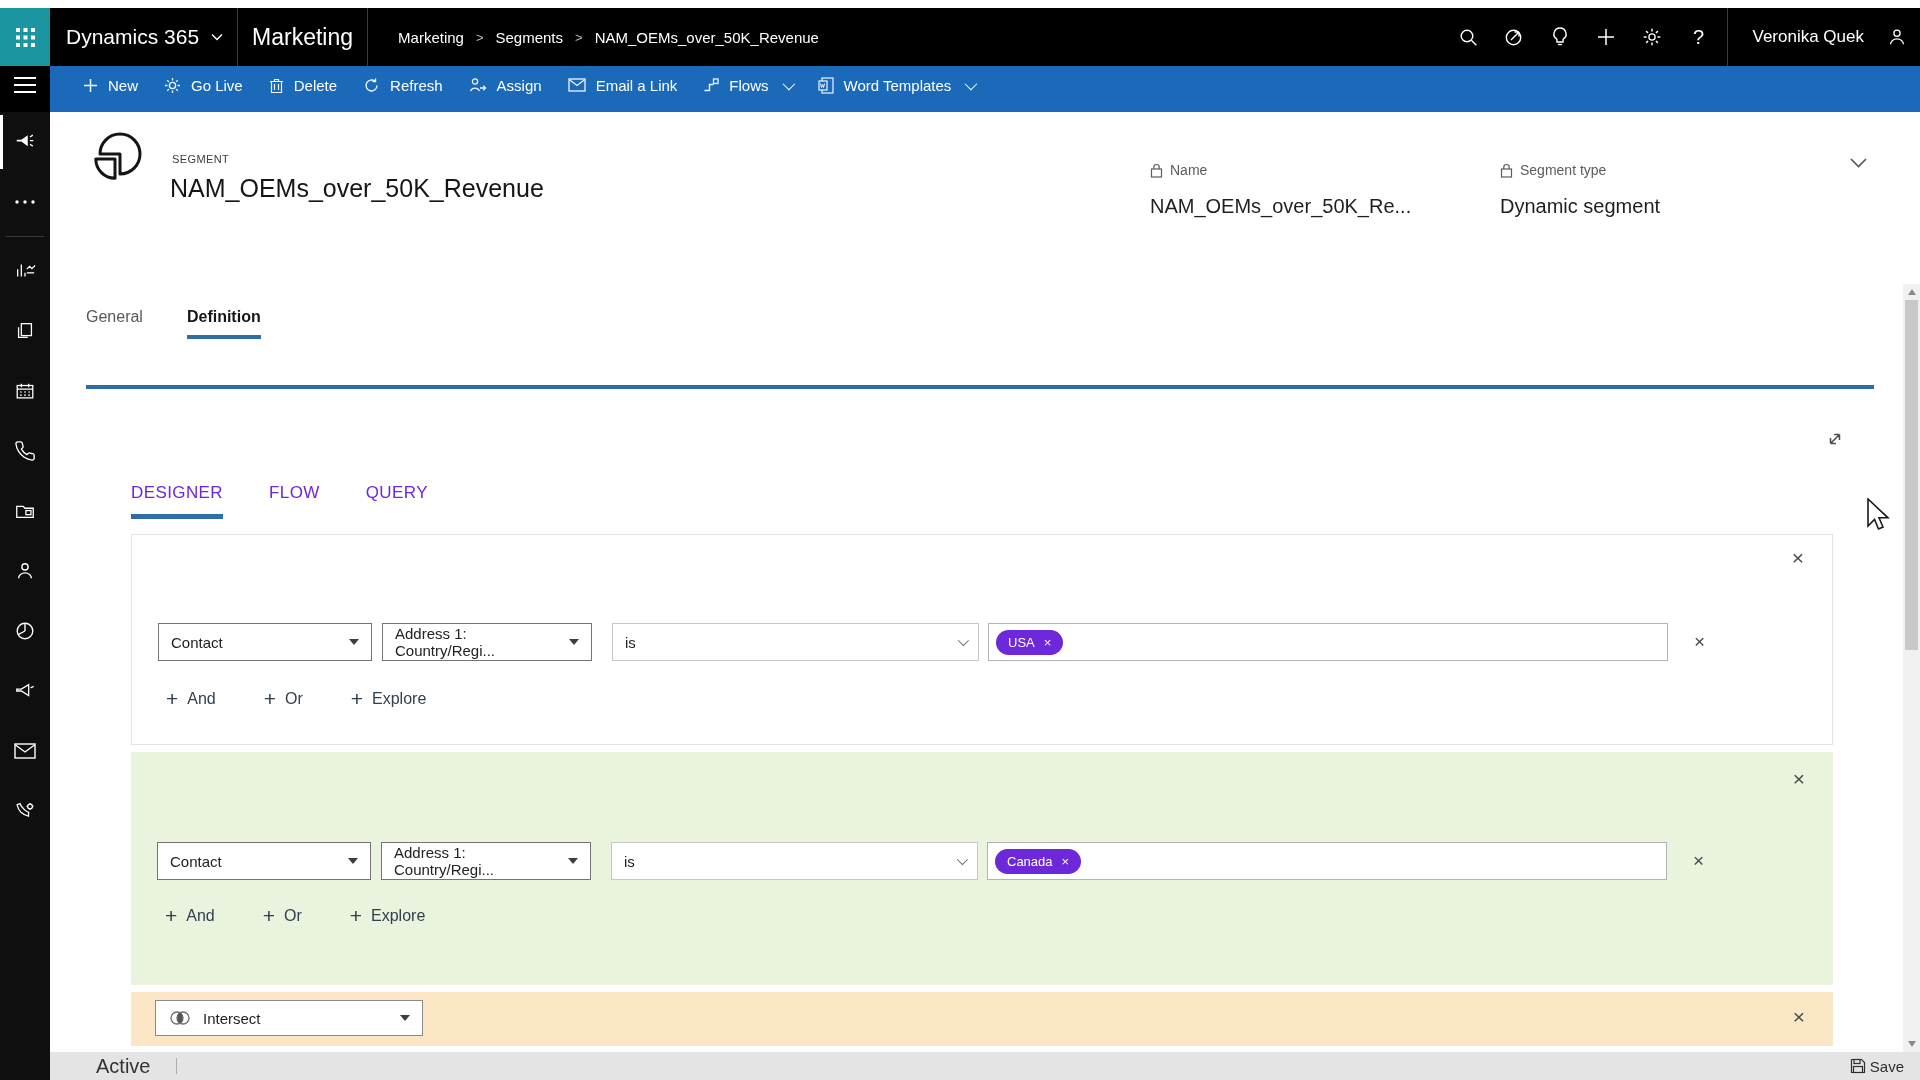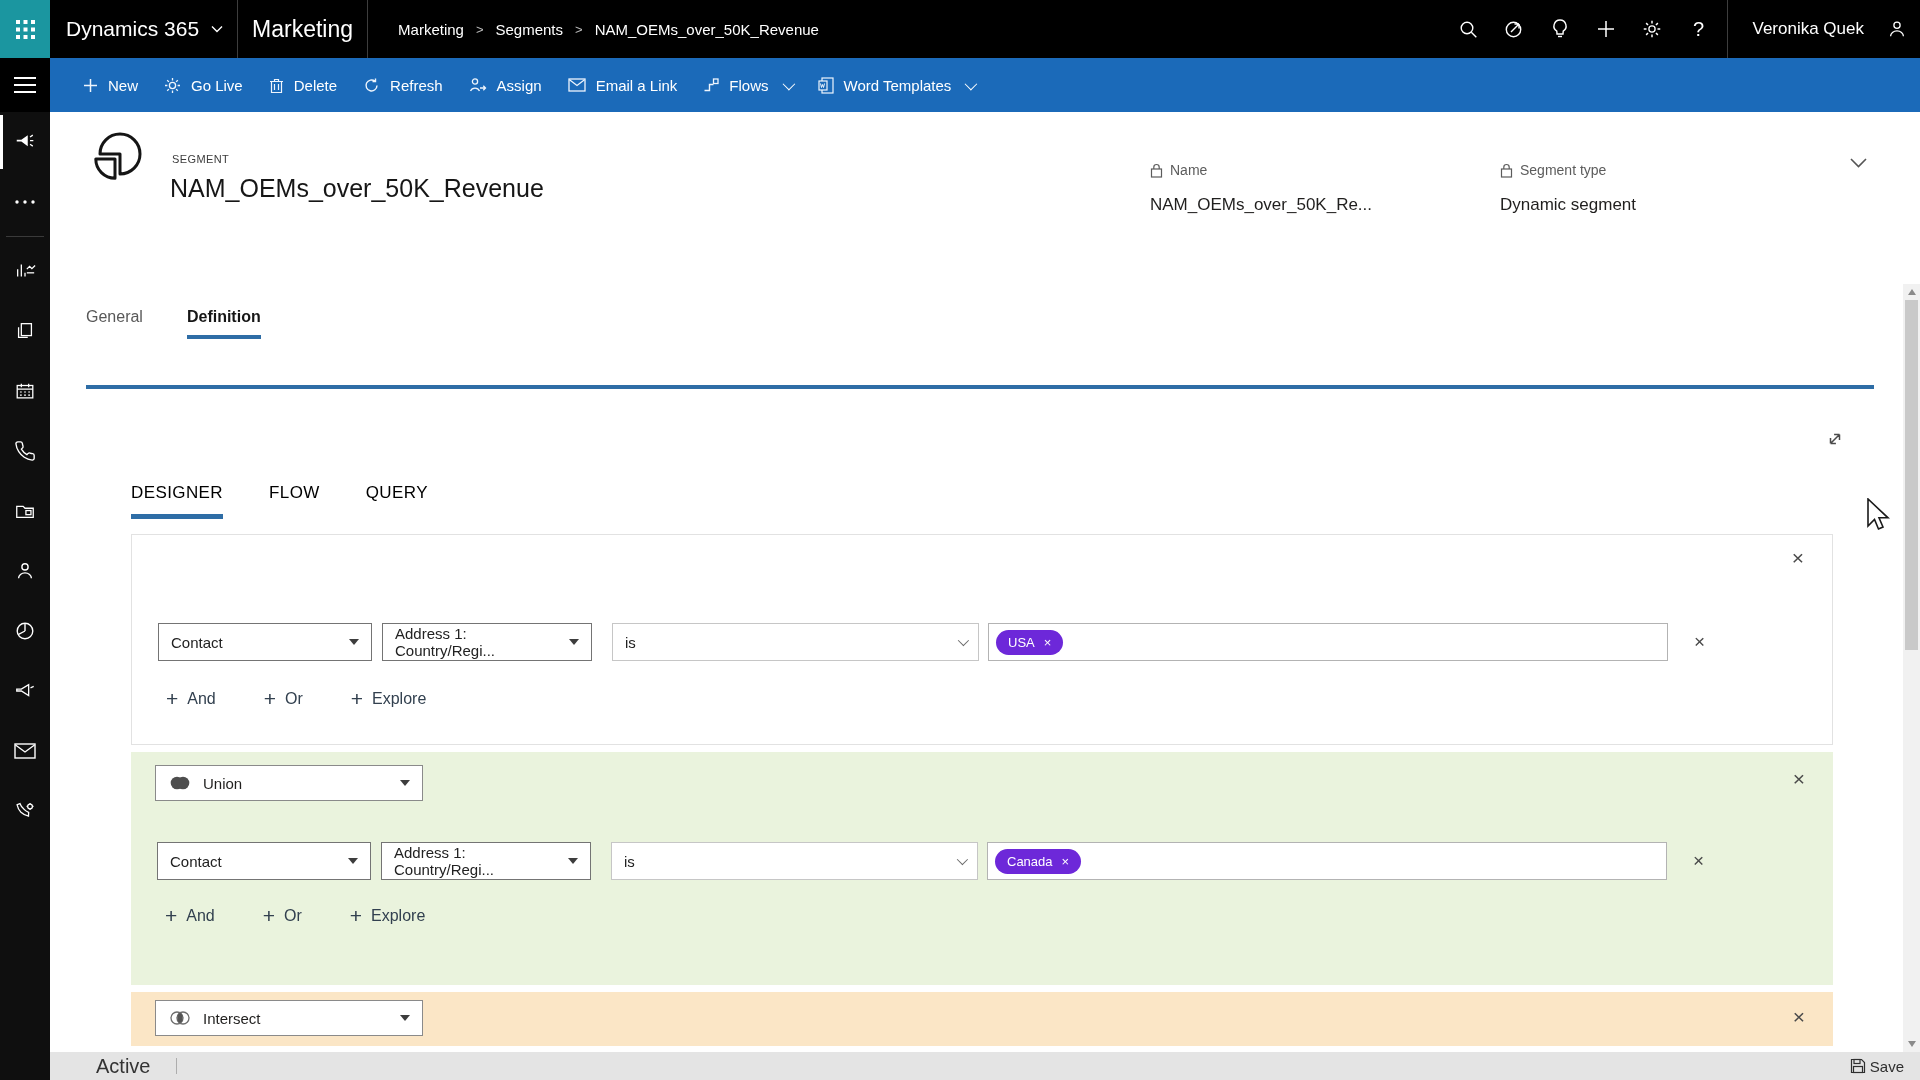--- a/index.html
+++ b/index.html
@@ -4,21 +4,21 @@
 <style>
   * { margin:0; padding:0; box-sizing:border-box; }
   html,body { width:1920px; height:1080px; }
   body {
     position:relative; overflow:hidden; background:#fff;
     font-family:"Liberation Sans","DejaVu Sans",sans-serif; color:#201f1e;
   }
   svg { display:block; }
 
   
-  .topbar { position:absolute; top:0; left:0; right:0; height:58px; background:#000;
+  .topbar { position:absolute; top:8px; left:0; right:0; height:58px; background:#000;
             display:flex; align-items:center; color:#fff; z-index:30; }
   .waffle { width:50px; height:58px; background:#1b96a0; display:flex; align-items:center; justify-content:center; cursor:pointer; }
   .brand { display:flex; align-items:center; gap:12px; margin-left:16px; font-size:21px; white-space:nowrap; cursor:pointer; }
   .tb-divider { width:1px; height:58px; background:#3d3d3d; margin:0 14px; }
   .app-name { font-size:23px; white-space:nowrap; cursor:pointer; }
   .breadcrumb { display:flex; align-items:center; gap:12px; font-size:15px; margin-left:16px; white-space:nowrap; }
   .crumb { cursor:pointer; }
   .crumb-sep { color:#bdbdbd; font-size:13px; }
   .topbar-right { margin-left:auto; display:flex; align-items:center; height:58px; }
   .tb-icon { width:46px; height:58px; display:flex; align-items:center; justify-content:center; cursor:pointer; }
@@ -44,33 +44,33 @@
   .side-divider { height:1px; background:#3a3a3a; margin:4px 6px; }
 
   
   .segment-icon { position:absolute; left:94px; top:128px; }
   .entity-label { position:absolute; left:172px; top:153px; font-size:11px; color:#3c3c3c; letter-spacing:0.4px; }
   .record-title { position:absolute; left:170px; top:174px; font-size:25px; color:#161616; }
   .hfield { position:absolute; top:162px; }
   .hfield.f-name { left:1150px; }
   .hfield.f-type { left:1500px; }
   .hfield .lab { display:flex; align-items:center; gap:7px; font-size:14px; color:#5c5c5c; }
-  .hfield .val { margin-top:17px; font-size:17px; color:#201f1e; white-space:nowrap; }
+  .hfield .val { margin-top:17px; font-size:20px; color:#201f1e; white-space:nowrap; }
   .header-collapse { position:absolute; left:1850px; top:158px; cursor:pointer; }
 
   
   .form-tabs { position:absolute; left:86px; top:308px; display:flex; gap:44px; font-size:16px; }
   .form-tab { padding-bottom:9px; color:#585858; cursor:pointer; }
   .form-tab.active { color:#161616; font-weight:700; border-bottom:4px solid #2e6da6; }
 
   
   .panel-topline { position:absolute; left:86px; top:385px; width:1788px; height:4px; background:#2e6da6; }
   .expand-btn { position:absolute; left:1822px; top:426px; cursor:pointer; padding:4px; }
   .designer-tabs { position:absolute; left:131px; top:483px; display:flex; gap:46px; font-size:17px; letter-spacing:0.4px; }
-  .designer-tab { color:#000000; padding-bottom:11px; cursor:pointer; }
+  .designer-tab { color:#6d28d9; padding-bottom:11px; cursor:pointer; }
   .designer-tab.active { border-bottom:5px solid #2e6da6; }
 
   
   .qgroup { position:absolute; left:131px; width:1702px; }
   .g1 { top:534px; height:211px; background:#fff; border:1px solid #e2e2e2; }
   .g2 { top:752px; height:233px; background:#eaf3dd; }
   .g3 { top:992px; height:54px; background:#fbe6c6; }
   .group-close { position:absolute; top:12px; right:28px; font-size:21px; line-height:1; color:#4a4a4a; cursor:pointer; }
   .g2 .group-close { top:16px; }
   .g3 .group-close { top:14px; }
@@ -502,30 +502,20 @@
       </span>
     <span class="qlink">
         <span class="plus">+</span>
         <span>Explore</span>
       </span>
   </div>
 </div>
 
 <div class="qgroup g2">
   <span class="group-close">×</span>
-  <div class="op-select">
-    <span>
-      <svg width="24" height="16" viewBox="0 0 24 16">
-          <circle cx="9" cy="8" r="6.3" fill="#4d4d4d"></circle>
-          <circle cx="15" cy="8" r="6.3" fill="#4d4d4d"></circle>
-        </svg>
-    </span>
-    <span>Union</span>
-    <span class="caret"></span>
-  </div>
   <div class="cond-row">
     <div class="sel entity">
       <span>Contact</span>
         <span class="caret"></span>
     </div>
     <div class="sel attr">
       <span>Address 1: Country/Regi...</span>
         <span class="caret"></span>
     </div>
     <div class="sel op">

